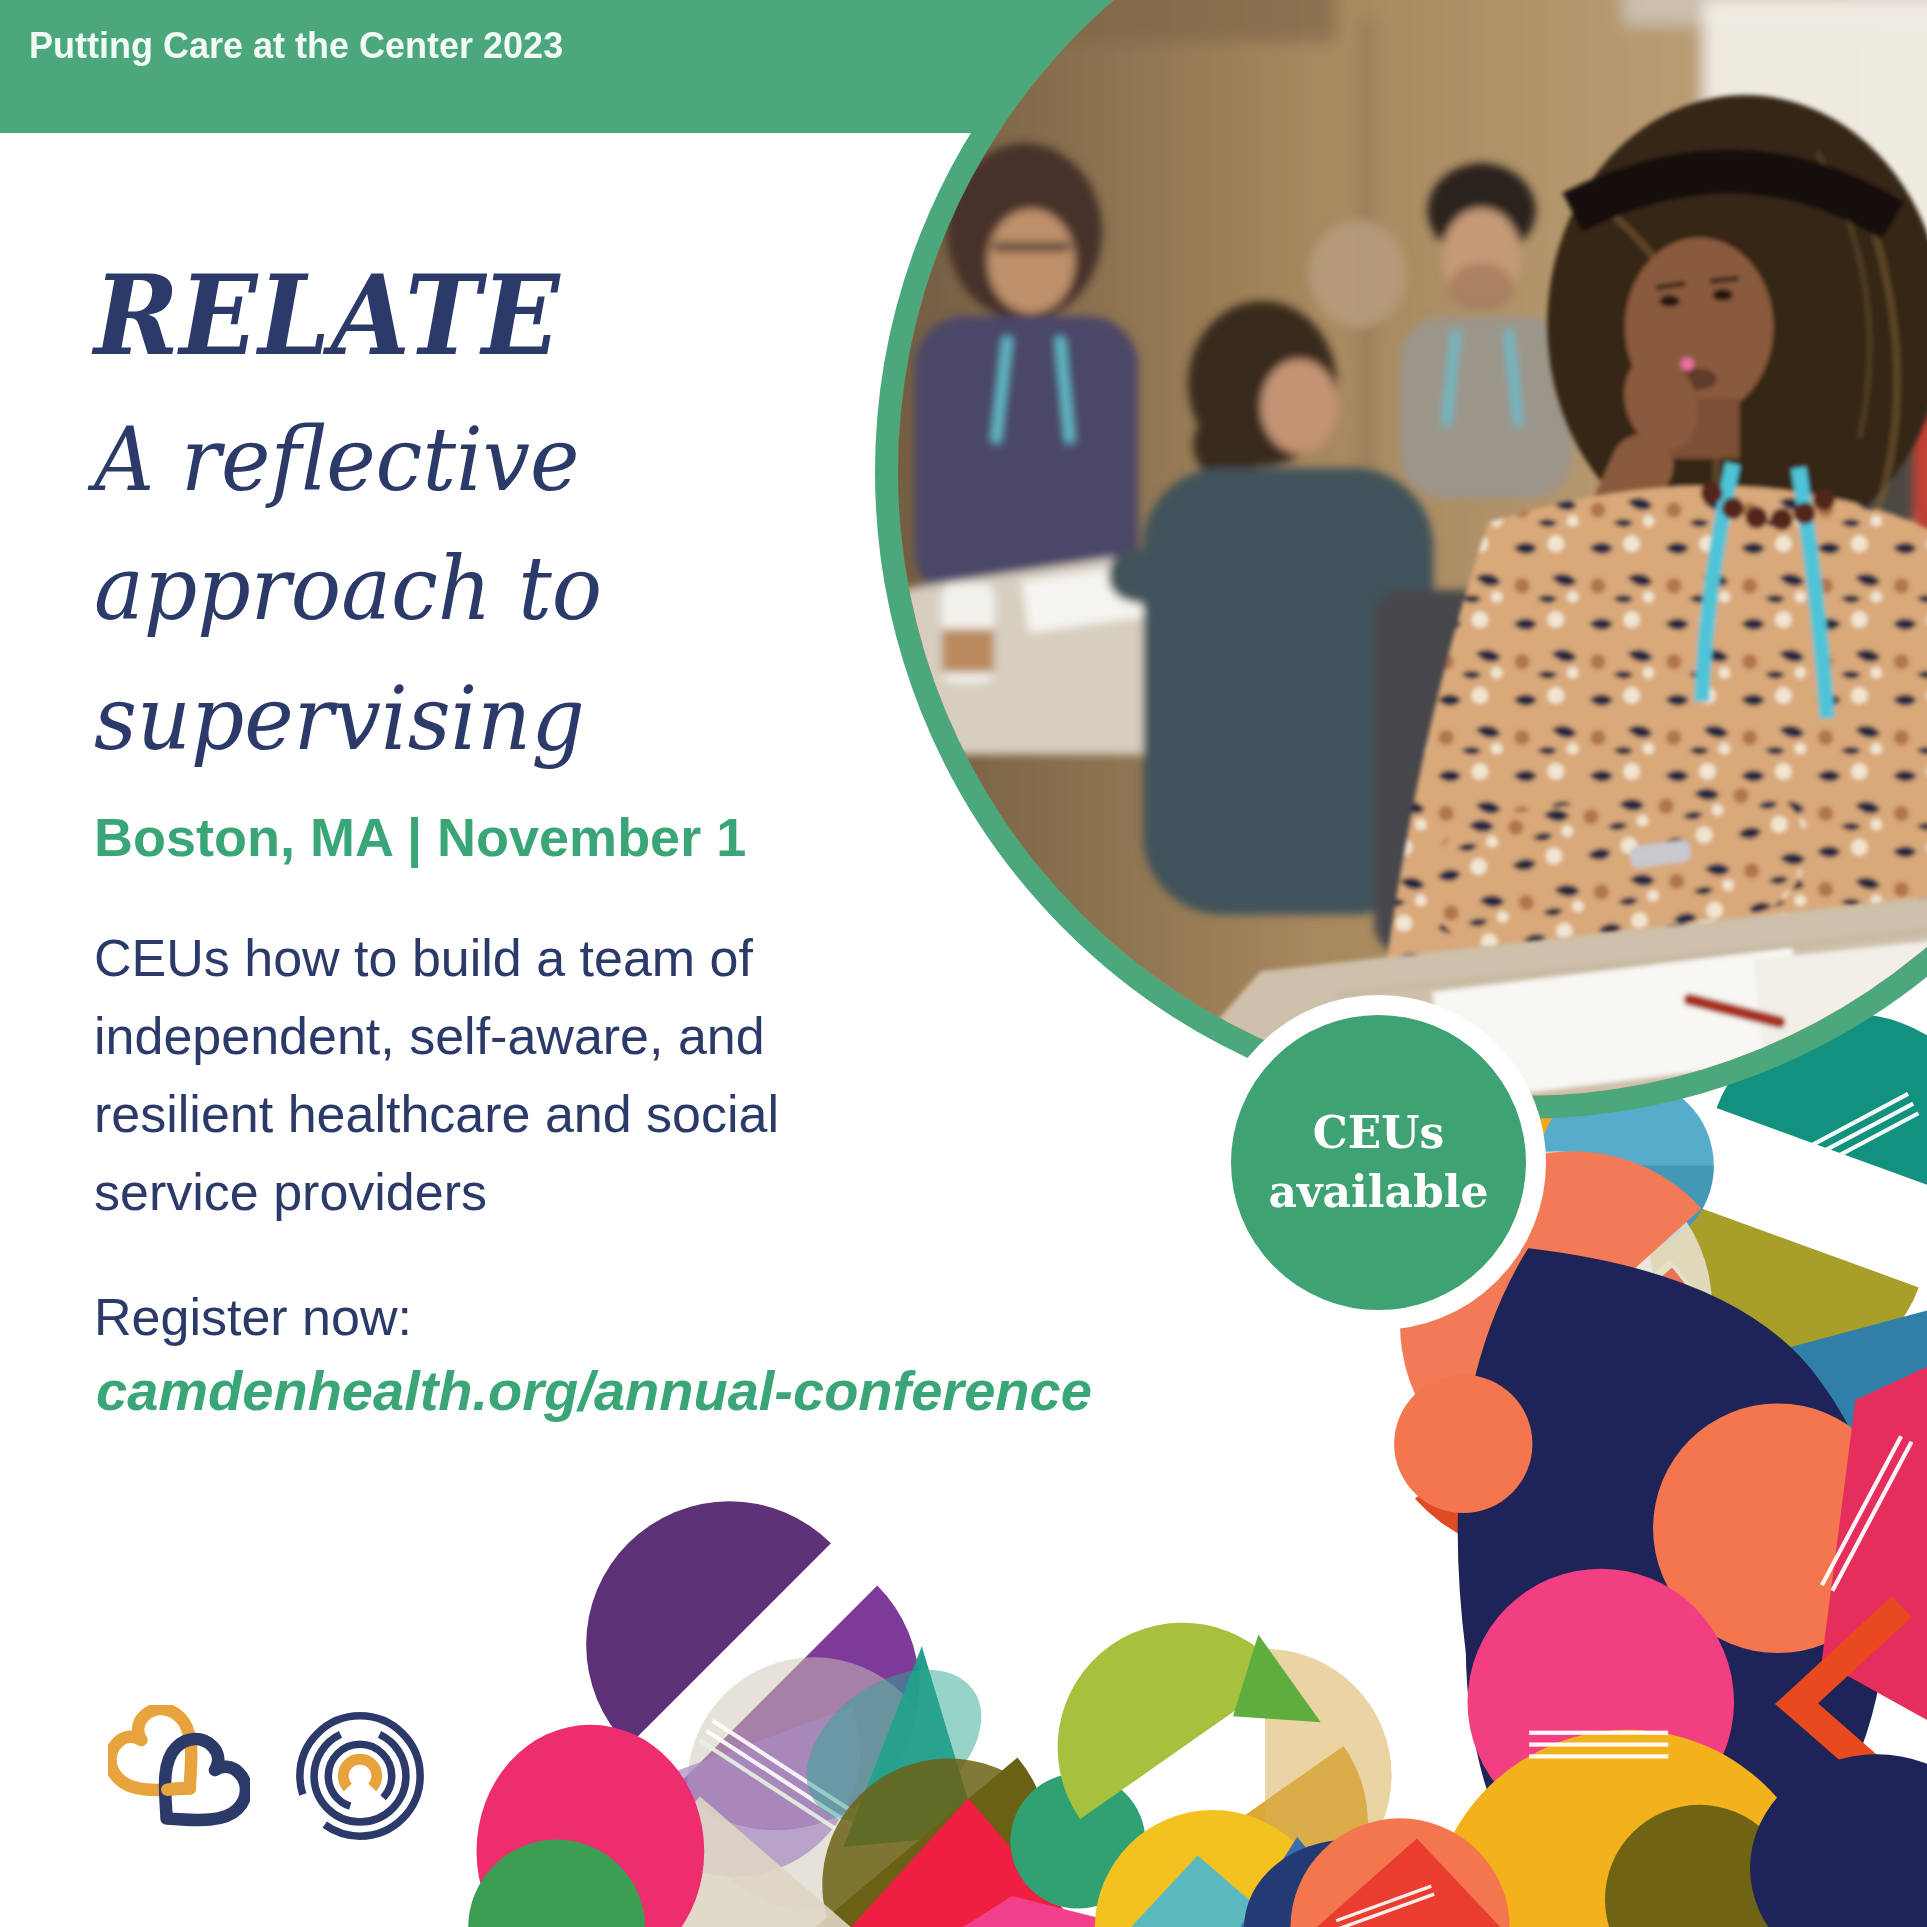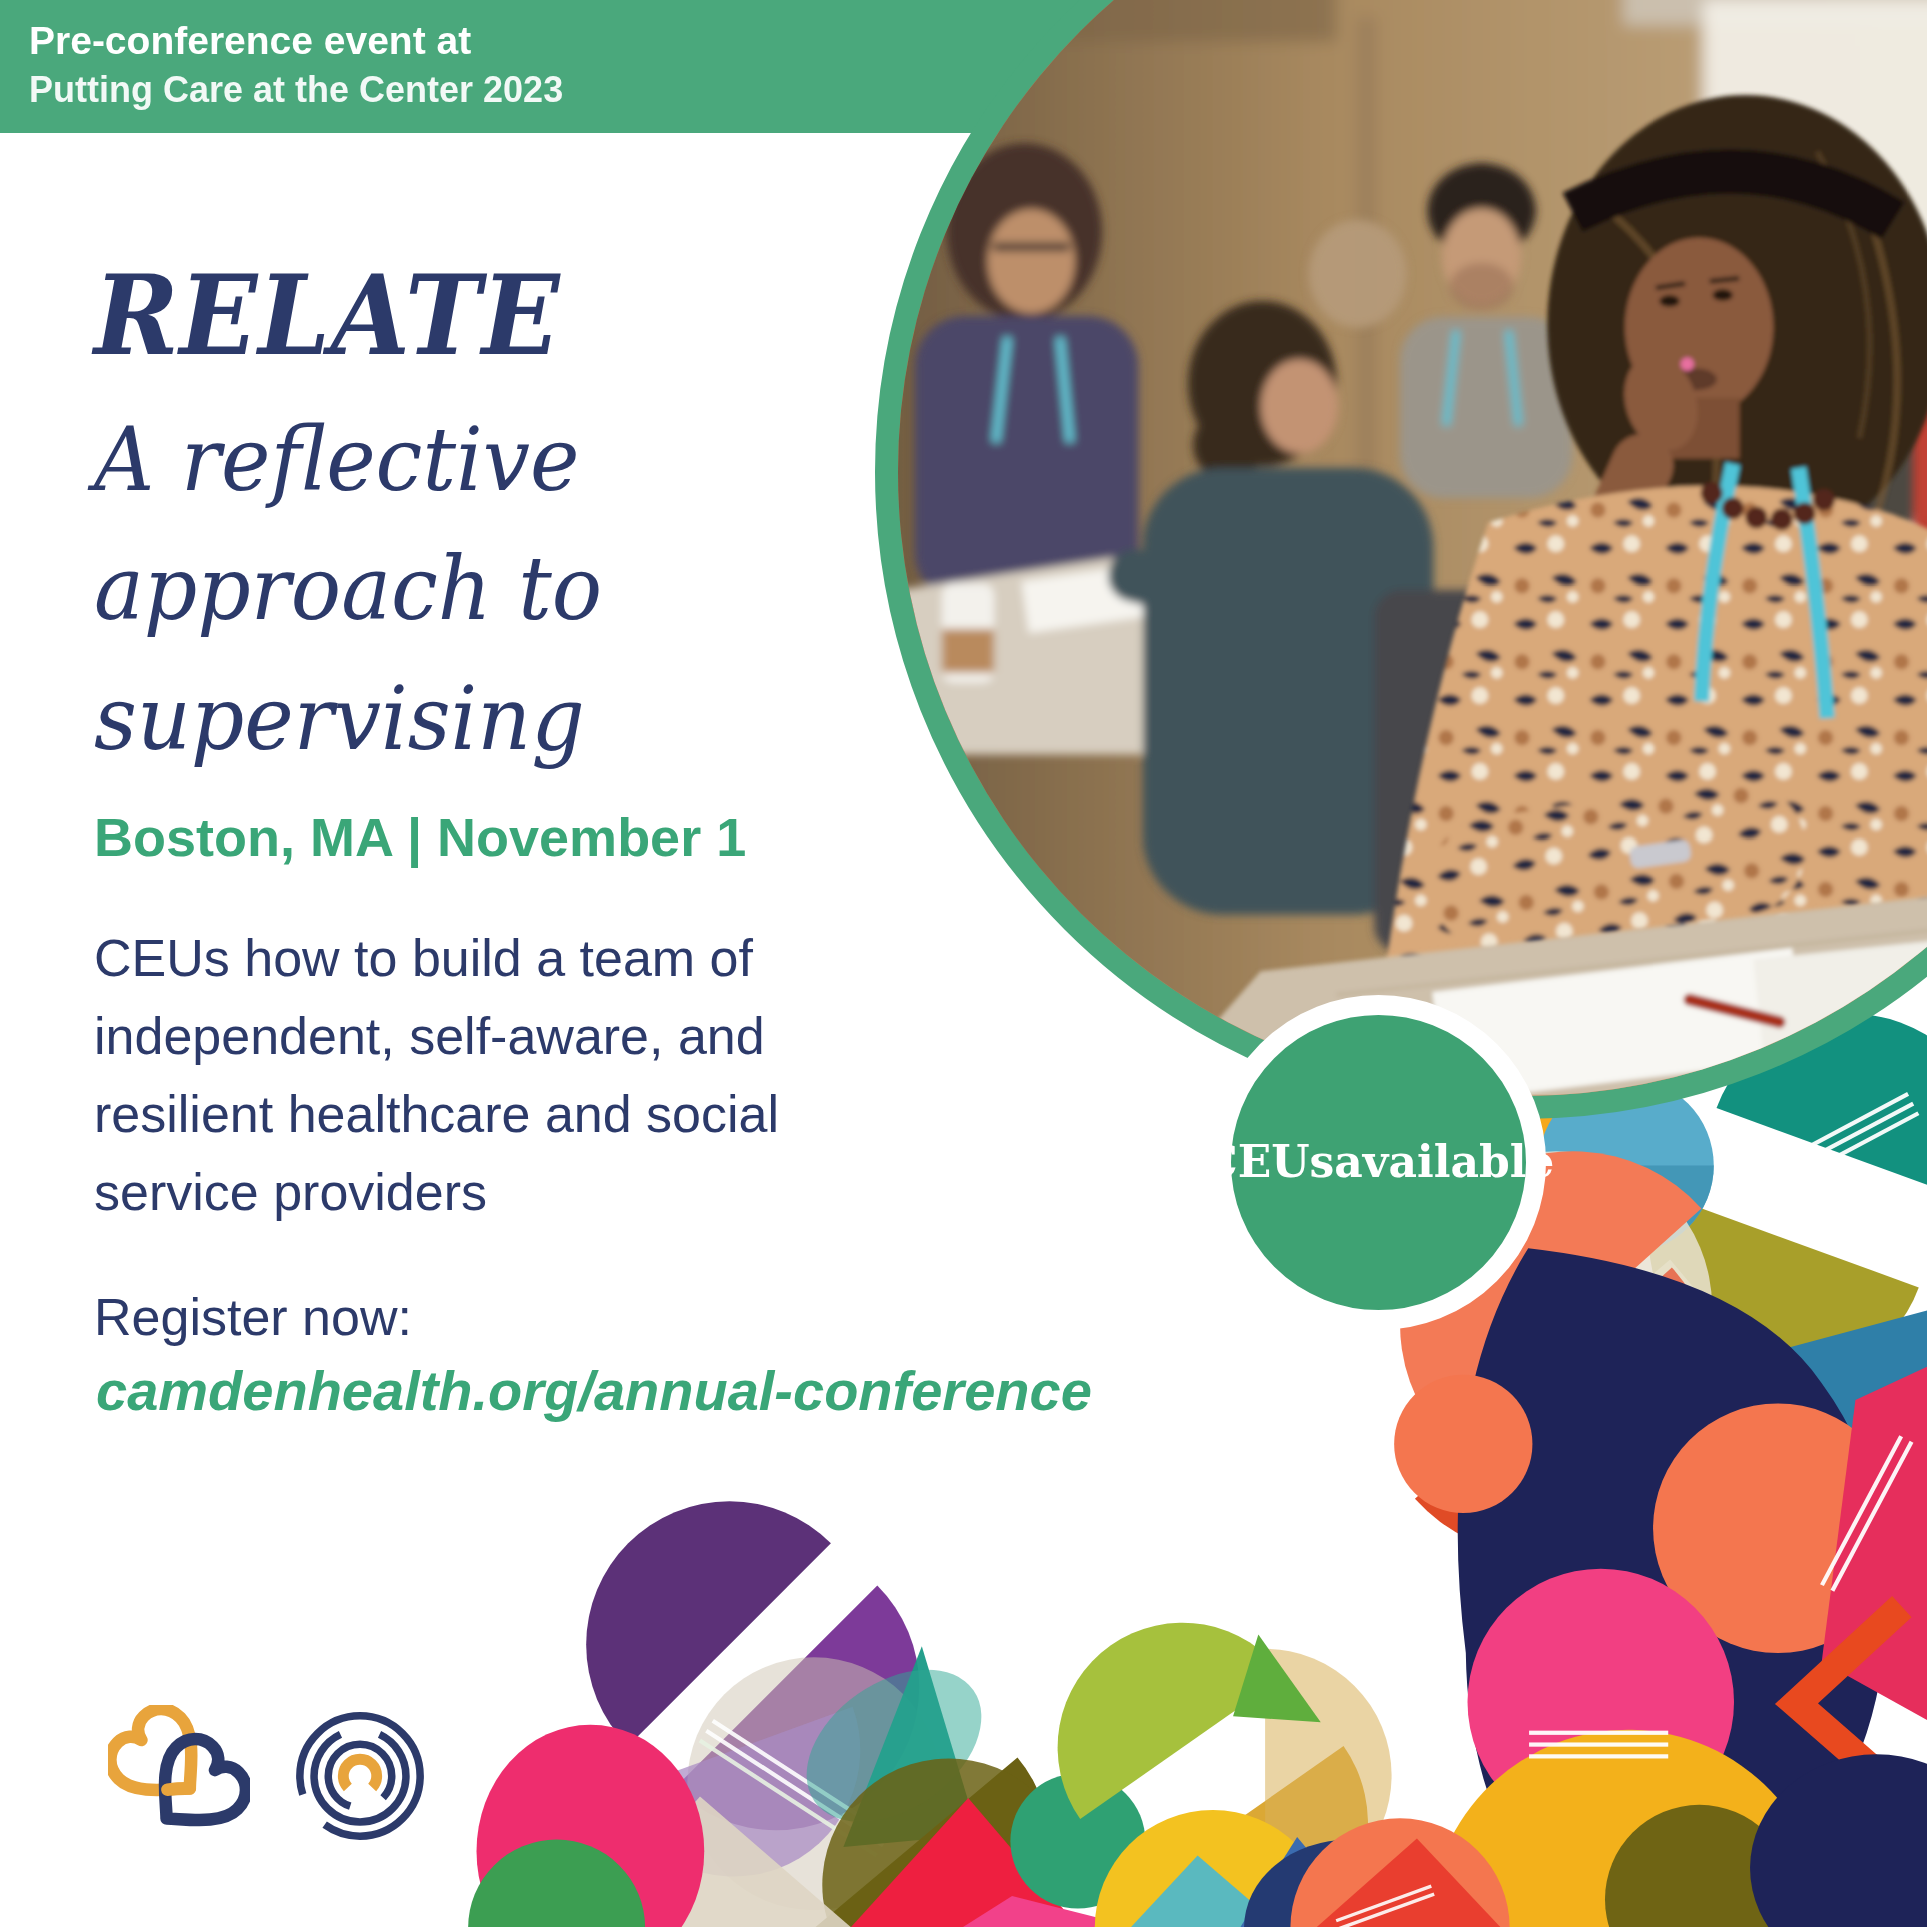--- a/index.html
+++ b/index.html
@@ -18,21 +18,21 @@
   
   .photo-ring{
     position:absolute;left:875px;top:-175px;width:1248px;height:1248px;z-index:3;
     border:23.6px solid var(--green,#4aa87c);border-radius:50%;overflow:hidden;background:#a8895f;
   }
   .photo-ring svg{display:block;width:100%;height:100%;}
   
   .ceus-badge{
     position:absolute;left:1211px;top:995px;width:295px;height:295px;z-index:4;
     background:var(--badge-green,#3ea273);border:20px solid #ffffff;border-radius:50%;
-    display:flex;align-items:center;justify-content:center;
+    display:flex;flex-direction:column;align-items:center;justify-content:center;
     font-family:"DejaVu Serif","Liberation Serif",serif;font-weight:bold;color:#ffffff;
     font-size:44px;line-height:1.32;text-align:center;
   }
   
   .headline{
     position:absolute;left:94px;top:250px;z-index:5;
     font-family:"DejaVu Serif","Liberation Serif",serif;font-style:italic;font-weight:bold;
     font-size:111px;color:var(--navy,#2c3a6a);letter-spacing:0.8px;
     transform:scaleX(.92);transform-origin:left top;white-space:nowrap;
   }
@@ -141,21 +141,20 @@
       <rect x="-100" y="0" width="200" height="5" fill="#fff"></rect>
       <rect x="-100" y="14" width="200" height="5" fill="#fff"></rect>
     </g>
     <g transform="translate(1640,2255) rotate(-20)" opacity=".9">
       <rect x="-60" y="0" width="120" height="4" fill="#fff"></rect>
       <rect x="-60" y="10" width="120" height="4" fill="#fff"></rect>
     </g>
   </svg>
 
   <div class="banner">
-    <div class="banner-l1">Pre-conference event at</div>
     <div class="banner-l2">Putting Care at the Center 2023</div>
   </div>
 
   <div class="photo-ring">
     <svg viewBox="0 0 1480 1480" aria-hidden="true">
       <defs>
         <filter id="b8" x="-20%" y="-20%" width="140%" height="140%">
             <feGaussianBlur stdDeviation="9"></feGaussianBlur>
           </filter>
         <filter id="b4" x="-20%" y="-20%" width="140%" height="140%">

